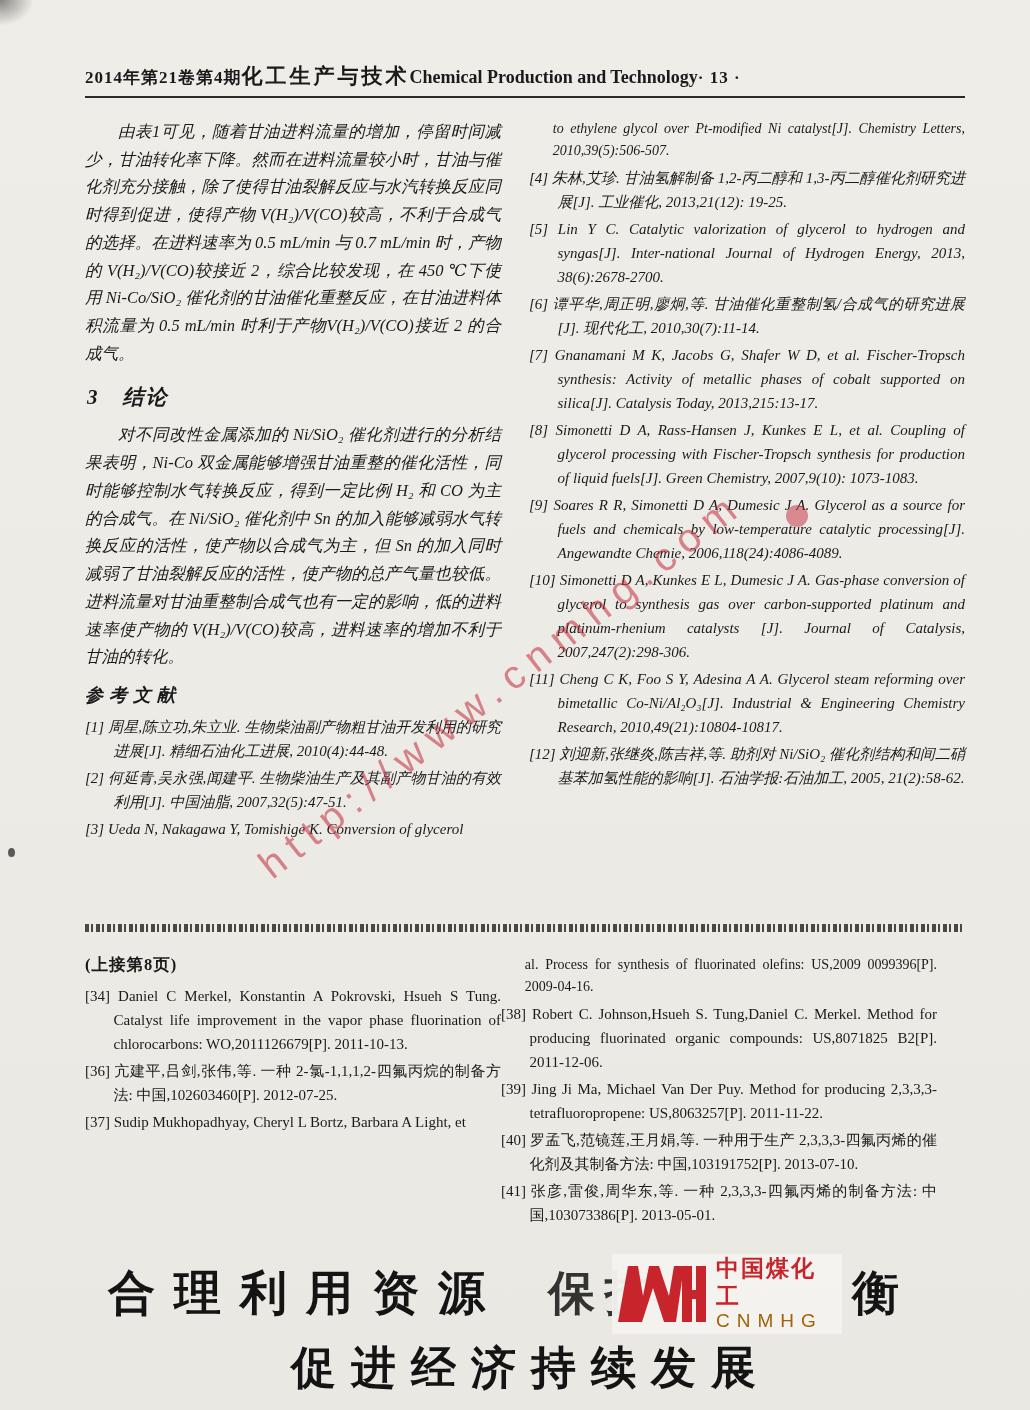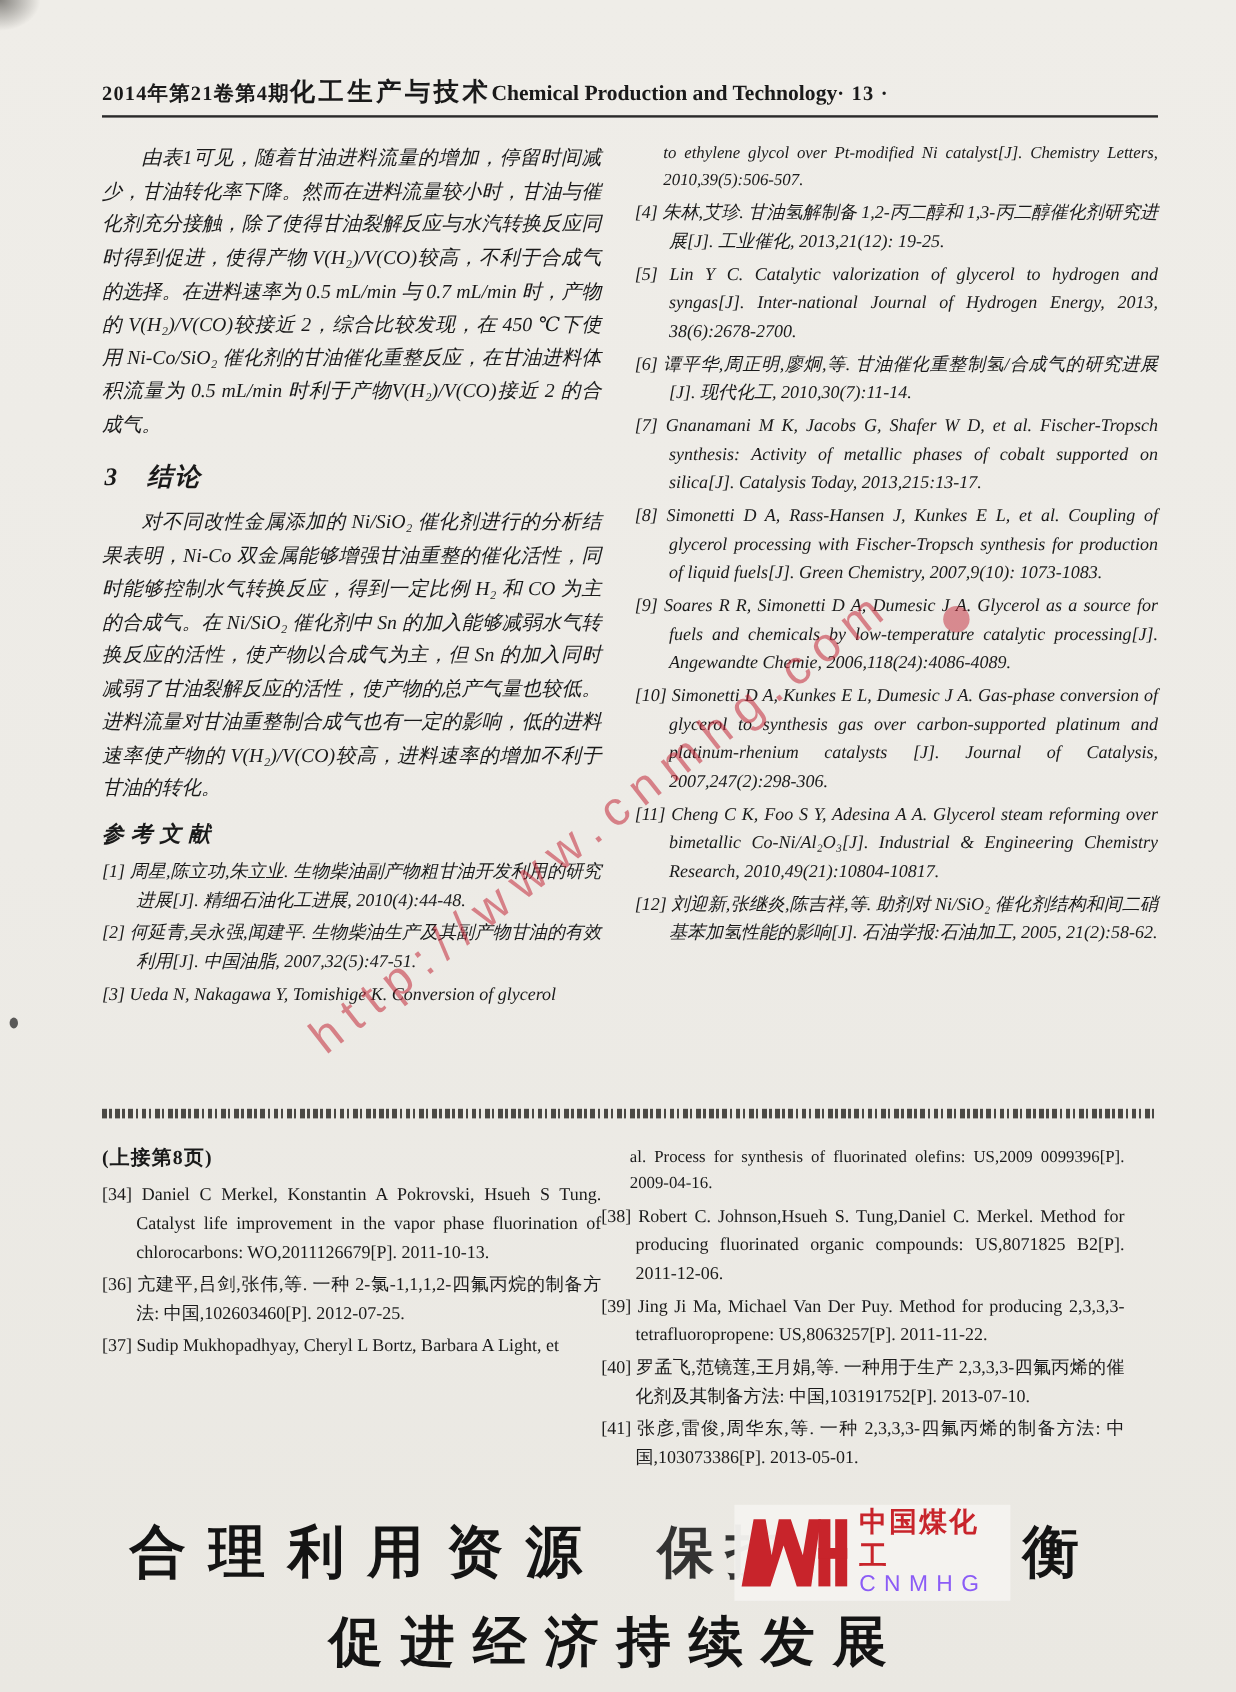--- a/index.html
+++ b/index.html
@@ -55,31 +55,31 @@
   .cont-note{font-size:16.5px;font-weight:bold;margin:0 0 8px 0;letter-spacing:1px;}
   
   .footer{position:absolute;left:0;top:1250px;width:1030px;height:160px;}
   .callig{
     position:absolute;font-weight:bold;color:#141414;
     font-family:"Liberation Serif","DejaVu Serif",serif;
   }
   .slogan1-left{left:108px;top:12px;font-size:47px;letter-spacing:19px;}
   .slogan1-mid{left:548px;top:12px;font-size:47px;letter-spacing:10px;opacity:.85;}
   .slogan1-right{left:852px;top:12px;font-size:47px;}
-  .slogan2{left:274px;top:88px;font-size:45px;letter-spacing:15px;}
+  .slogan2{left:291px;top:88px;font-size:45px;letter-spacing:15px;}
   
   .logo{
     position:absolute;left:612px;top:4px;width:222px;height:76px;
     background:rgba(244,243,239,0.96);
     display:flex;align-items:center;gap:8px;padding:2px 4px;
   }
   .logo-mark{flex:0 0 auto;}
   .logo-texts{display:flex;flex-direction:column;justify-content:center;}
   .brand-cn{font-size:23px;font-weight:bold;color:#c8242b;letter-spacing:2px;line-height:1.2;}
-  .brand-en{font-size:19px;color:#8b5cf6;letter-spacing:7px;font-family:"Liberation Sans",sans-serif;line-height:1.2;}
+  .brand-en{font-size:19px;color:#a16207;letter-spacing:7px;font-family:"Liberation Sans",sans-serif;line-height:1.2;}
   
   .watermark{
     position:absolute;left:250px;top:852px;
     transform:rotate(-38deg);transform-origin:left top;
     font-size:40px;letter-spacing:10px;
     color:rgba(194,40,56,0.55);
     font-family:"Liberation Sans",sans-serif;
     white-space:nowrap;pointer-events:none;z-index:5;
   }
   .wm-dot{

